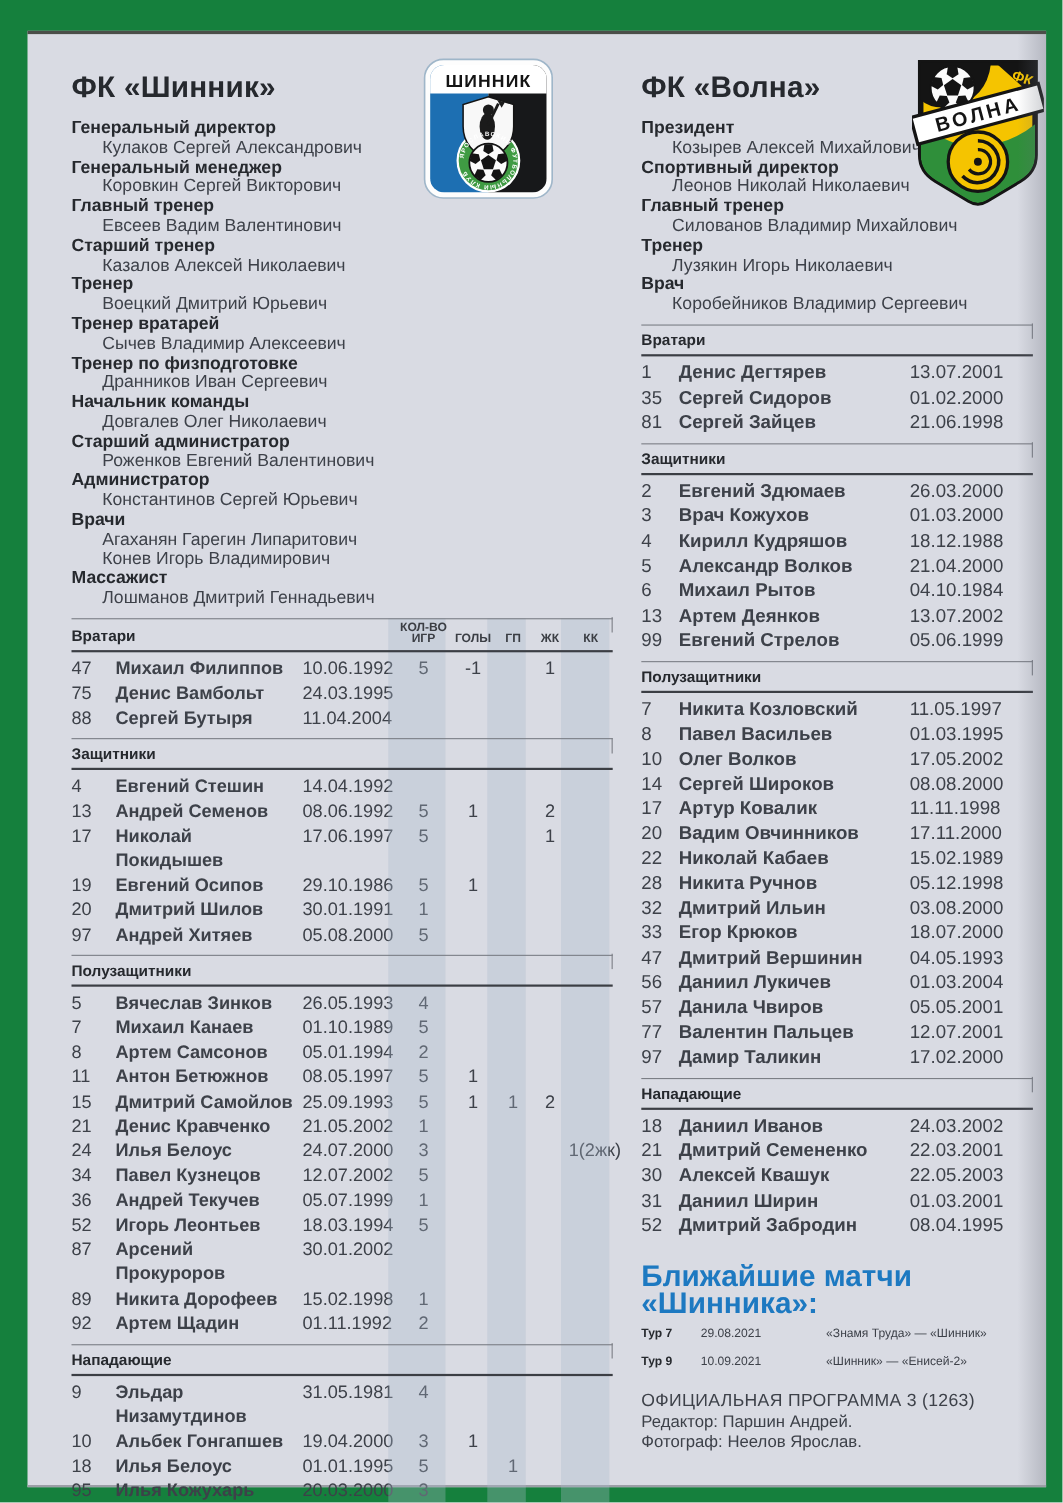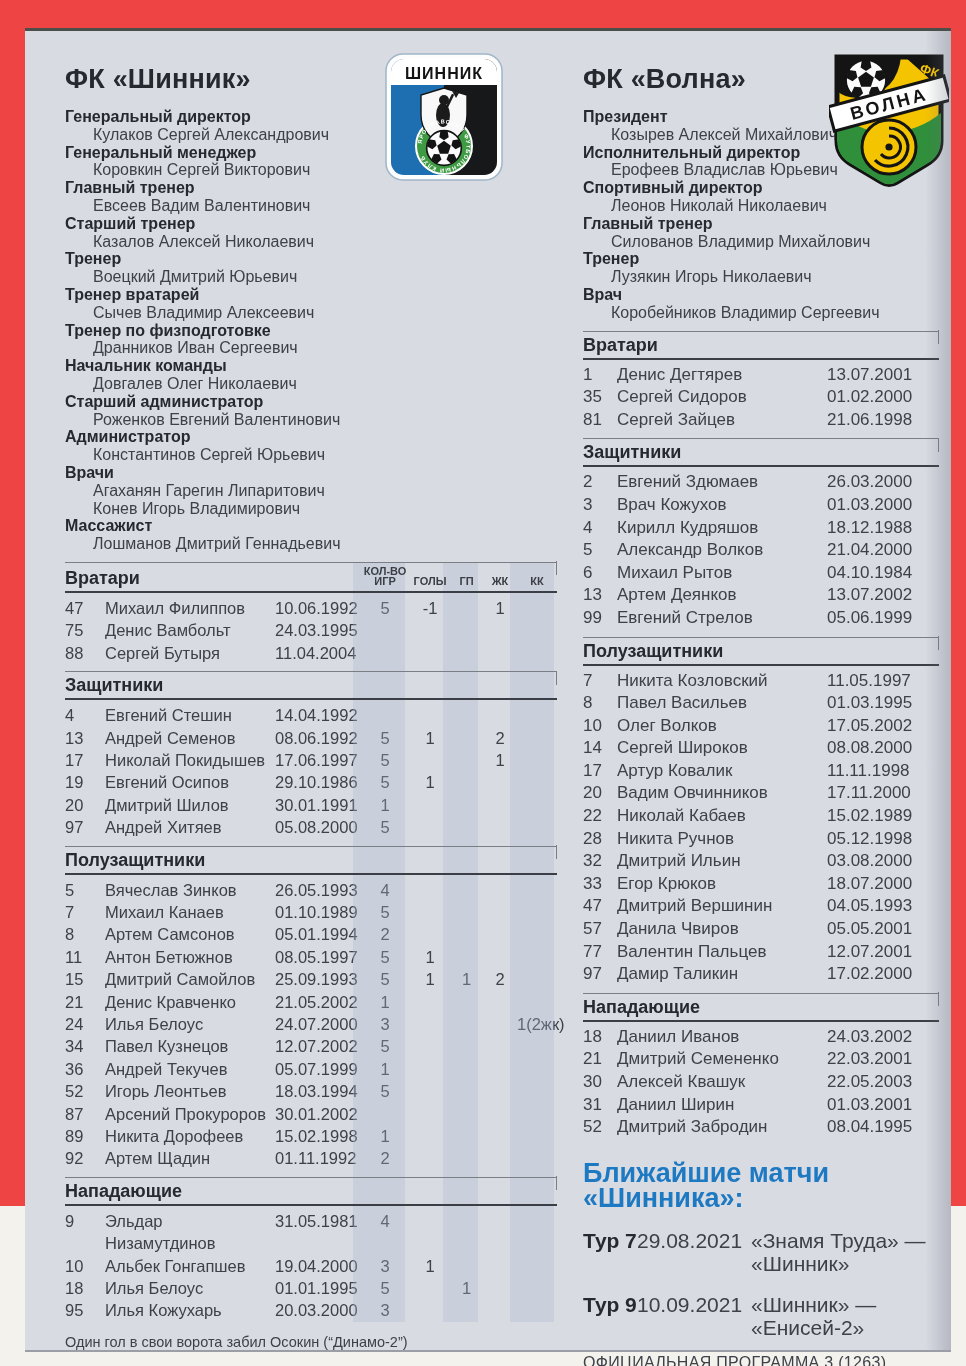--- a/index.html
+++ b/index.html
@@ -4,21 +4,21 @@
 <style>
   * { box-sizing: border-box; }
   html,body { margin:0; padding:0; }
   body {
     width:966px; height:1366px;
     background:#f4f2ec;
     font-family:"Liberation Sans","DejaVu Sans",sans-serif;
     color:#3d4149;
     overflow:hidden;
   }
-  .scan { position:relative; width:966px; height:1206px; background:#ef4444; }
+  .scan { position:relative; width:966px; height:1366px; background:#15803d; }
   .page {
     position:absolute; left:25px; top:28px; width:926px; height:1324px;
     background:#d9dbe3;
     border-top:3px solid #4b4e49;
     border-bottom:2px solid #9b9ea6;
   }
   .page::after{
     content:""; position:absolute; top:0; right:0; width:26px; height:100%;
     background:linear-gradient(to left, rgba(105,110,122,.32), rgba(105,110,122,0));
     pointer-events:none;
@@ -48,40 +48,40 @@
     position:relative;
     margin:7px 0 4px 0;
     padding:3px 0 2px 0;
     border-top:1.5px solid #7b7e85;
     border-bottom:2.5px solid #3b3e44;
   }
   .sec-head::after{
     content:""; position:absolute; top:-1.5px; right:0; width:1.5px; height:14px; background:#7b7e85;
   }
   .roster .sec-head:first-of-type { margin-top:0; }
-  .sec-title { font-size:18px; font-weight:bold; color:#26292e; line-height:21px; }
+  .sec-title { font-size:14px; font-weight:bold; color:#26292e; line-height:21px; }
 
   .lsec { display:grid; grid-template-columns:295px 50px 40px 33px 34px 40px; align-items:end; }
   .colhead {
     font-size:11px; font-weight:bold; color:#3b3e44;
     line-height:10.5px; text-align:center; padding-bottom:2px; white-space:normal;
   }
   .lrow { display:grid; grid-template-columns:40px 170px 85px 50px 40px 33px 34px 40px; font-size:16.5px; line-height:22.4px; }
   .rrow { display:grid; grid-template-columns:34px 210px 1fr; font-size:17px; line-height:22.6px; }
   .c-num  { color:#3d4149; }
-  .c-name { color:#3d4149; }
+  .c-name { color:#3d4149;font-weight:bold; }
   .c-dob  { color:#3d4149; }
   .c-stat { text-align:center; color:#3d4149; white-space:nowrap; }
 
   .footnote { margin-top:12px; font-size:14.5px; color:#3d4149; }
 
   
   .upcoming { margin-top:22px; }
   .upcoming-title { font-size:27px; font-weight:bold; color:var(--accent,#1d79c1); line-height:25px; }
-  .match-row { display:grid; grid-template-columns:54px 114px auto; font-size:21px; line-height:23px; margin-top:18px; }
+  .match-row { display:grid; grid-template-columns:54px 114px auto; font-size:11px; line-height:23px; margin-top:3px; }
   .match-round { font-weight:bold; color:#26292e; }
   .match-date, .match-teams { color:#3d4149; }
 
   .imprint { margin-top:15px; font-size:15.2px; line-height:17.6px; color:#3d4149; }
   .imprint-program { font-size:16px; letter-spacing:.3px; margin-bottom:2px; }
 </style>
 </head>
 <body>
 
 <svg width="0" height="0" style="position:absolute" aria-hidden="true">
@@ -551,24 +551,20 @@
           </g>
         </svg>
       </div>
 
       <div class="staff" id="right-staff">
   <div class="staff-entry">
     <div class="staff-role">Президент</div>
   <div class="staff-name">Козырев Алексей Михайлович</div>
           </div>
 
-  <div class="staff-entry">
-    <div class="staff-role">Исполнительный директор</div>
-  <div class="staff-name">Ерофеев Владислав Юрьевич</div>
-          </div>
 
   <div class="staff-entry">
     <div class="staff-role">Спортивный директор</div>
   <div class="staff-name">Леонов Николай Николаевич</div>
           </div>
 
   <div class="staff-entry">
     <div class="staff-role">Главный тренер</div>
   <div class="staff-name">Силованов Владимир Михайлович</div>
           </div>
@@ -716,20 +712,25 @@
     <span class="c-name">Егор Крюков</span>
     <span class="c-dob">18.07.2000</span>
   </div>
 
   <div class="rrow">
     <span class="c-num">47</span>
     <span class="c-name">Дмитрий Вершинин</span>
     <span class="c-dob">04.05.1993</span>
   </div>
 
+  <div class="rrow">
+    <span class="c-num">56</span>
+    <span class="c-name">Даниил Лукичев</span>
+    <span class="c-dob">01.03.2004</span>
+  </div>
 
   <div class="rrow">
     <span class="c-num">57</span>
     <span class="c-name">Данила Чвиров</span>
     <span class="c-dob">05.05.2001</span>
   </div>
 
   <div class="rrow">
     <span class="c-num">77</span>
     <span class="c-name">Валентин Пальцев</span>

